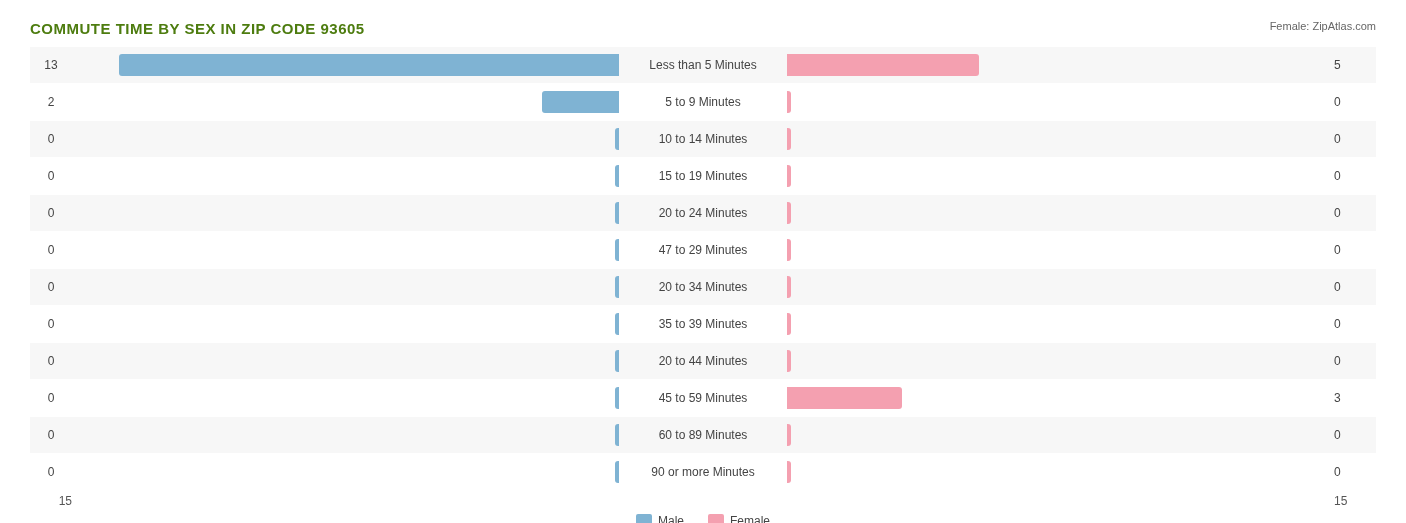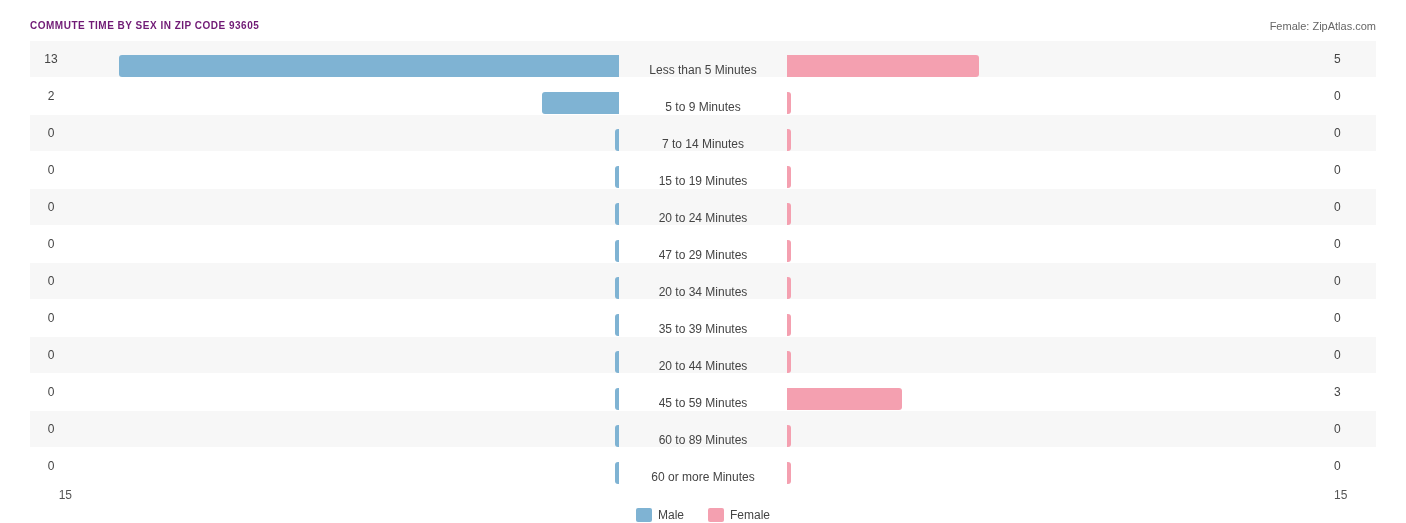--- a/index.html
+++ b/index.html
@@ -4,24 +4,24 @@
   <style>
     * { box-sizing: border-box; margin: 0; padding: 0; }
     body {
       font-family: Arial, sans-serif;
       background: #fff;
       width: 1406px;
       min-height: 523px;
       padding: 20px 30px;
     }
     .title {
-      font-size: 10px;
+      font-size: 15px;
       font-weight: bold;
       text-transform: uppercase;
-      color: #701a75;
+      color: #4d7c0f;
       margin-bottom: 8px;
       letter-spacing: 0.5px;
     }
     .source {
       position: absolute;
       top: 20px;
       right: 30px;
       font-size: 11px;
       color: #666;
     }
@@ -52,21 +52,21 @@
     .bar-container {
       flex: 1;
       display: flex;
       align-items: center;
       justify-content: center;
       position: relative;
       height: 100%;
     }
     .bar-inner {
       display: flex;
-      align-items: flex-end;
+      align-items: center;
       width: 100%;
       height: 100%;
       position: relative;
     }
     .male-side {
       flex: 1;
       display: flex;
       justify-content: flex-end;
       align-items: center;
       padding-right: 4px;
@@ -194,21 +194,21 @@
     </div>
     <div class="right-value">0</div>
   </div>
     <div class="row">
     <div class="left-value">0</div>
     <div class="bar-container">
       <div class="bar-inner">
         <div class="male-side">
           <div class="bar-male" style="width:0px; min-width:0px;"></div>
         </div>
-        <div class="label-center">7 to 14 Minutes</div>
+        <div class="label-center">10 to 14 Minutes</div>
         <div class="female-side">
           <div class="bar-female" style="width:0px; min-width:0px;"></div>
         </div>
       </div>
     </div>
     <div class="right-value">0</div>
   </div>
     <div class="row">
     <div class="left-value">0</div>
     <div class="bar-container">
@@ -329,21 +329,21 @@
     </div>
     <div class="right-value">0</div>
   </div>
     <div class="row">
     <div class="left-value">0</div>
     <div class="bar-container">
       <div class="bar-inner">
         <div class="male-side">
           <div class="bar-male" style="width:0px; min-width:0px;"></div>
         </div>
-        <div class="label-center">60 or more Minutes</div>
+        <div class="label-center">90 or more Minutes</div>
         <div class="female-side">
           <div class="bar-female" style="width:0px; min-width:0px;"></div>
         </div>
       </div>
     </div>
     <div class="right-value">0</div>
   </div>
   </div>
 
 <div class="axis-row">

